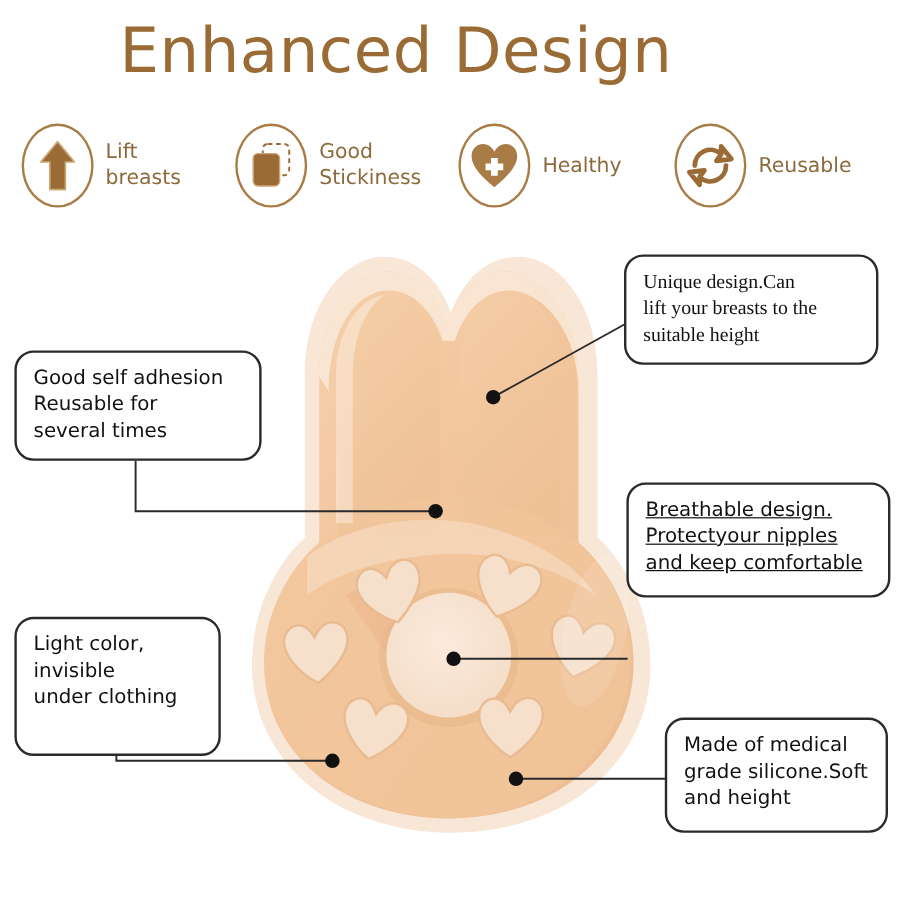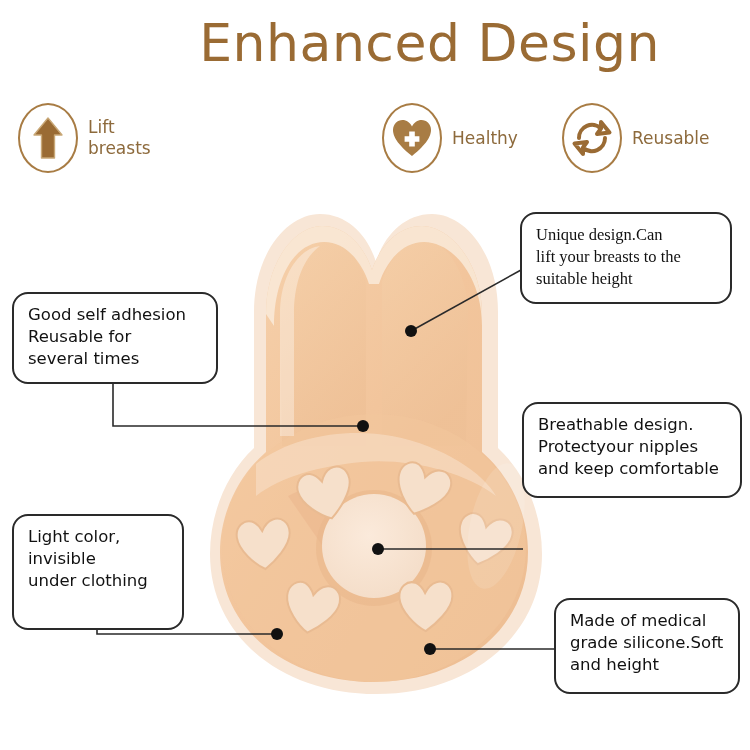--- a/index.html
+++ b/index.html
@@ -16,21 +16,21 @@
     overflow: hidden;
     font-family: "Liberation Sans", sans-serif;
   }
 
   
   #title {
     position: absolute;
     left: 0;
     top: 14px;
     width: 660px;
-    text-align: right;
+    text-align: center;
     font-size: 52px;
     line-height: 58px;
     letter-spacing: 0.5px;
     color: #9a6b34;
     font-family: "DejaVu Sans", sans-serif;
     font-weight: 400;
     white-space: nowrap;
   }
 
   
@@ -91,21 +91,21 @@
     color: #111111;
     font-family: "DejaVu Sans", sans-serif;
     font-size: 16.5px;
     line-height: 22px;
     padding: 10px 12px 10px 14px;
     white-space: pre-line;
     z-index: 5;
   }
   #cal-unique   { left: 520px; top: 212px; width: 212px; height: 92px; font-family: Liberation Serif, serif; }
   #cal-adhesion { left: 12px;  top: 292px; width: 206px; height: 92px; }
-  #cal-breath   { left: 522px; top: 402px; width: 220px; height: 96px; }
+  #cal-breath   { left: 522px; top: 402px; width: 220px; height: 96px; text-decoration: underline; }
   #cal-light    { left: 12px;  top: 514px; width: 172px; height: 116px; }
   #cal-silicone { left: 554px; top: 598px; width: 186px; height: 96px; }
 
   
   #connectors {
     position: absolute;
     left: 0;
     top: 0;
     width: 750px;
     height: 750px;
@@ -125,20 +125,30 @@
     <div class="feature f1">
       <div class="feat-circle">
         <svg width="30" height="44" viewBox="0 0 30 44">
           <path d="M15 2 L29 19 L21.5 19 L21.5 42 L8.5 42 L8.5 19 L1 19 Z" fill="#9a6b34" stroke="#c9a877" stroke-width="1.4" stroke-linejoin="round"></path>
         </svg>
       </div>
       <div class="feat-label">Lift
 breasts</div>
     </div>
 
+    <div class="feature f2">
+      <div class="feat-circle">
+        <svg width="40" height="44" viewBox="0 0 40 44">
+          <rect x="13" y="4" width="22" height="26" rx="4" ry="4" fill="none" stroke="#9a6b34" stroke-width="1.6" stroke-dasharray="4 3"></rect>
+          <rect x="5" y="12" width="22" height="27" rx="4" ry="4" fill="#9a6b34" stroke="#c9a877" stroke-width="1.2"></rect>
+        </svg>
+      </div>
+      <div class="feat-label">Good
+Stickiness</div>
+    </div>
 
     <div class="feature f3">
       <div class="feat-circle">
         <svg width="42" height="40" viewBox="0 0 42 40">
           <path d="M21 38 C6 26 2 18 2 12 C2 6 6.5 2 11.5 2 C15.5 2 19 4.5 21 8.5 C23 4.5 26.5 2 30.5 2 C35.5 2 40 6 40 12 C40 18 36 26 21 38 Z" fill="#a87c44"></path>
           <path d="M18.2 13.6 L23.8 13.6 L23.8 18.2 L28.4 18.2 L28.4 23.8 L23.8 23.8 L23.8 28.4 L18.2 28.4 L18.2 23.8 L13.6 23.8 L13.6 18.2 L18.2 18.2 Z" fill="#ffffff"></path>
         </svg>
       </div>
       <div class="feat-label">Healthy</div>
     </div>

